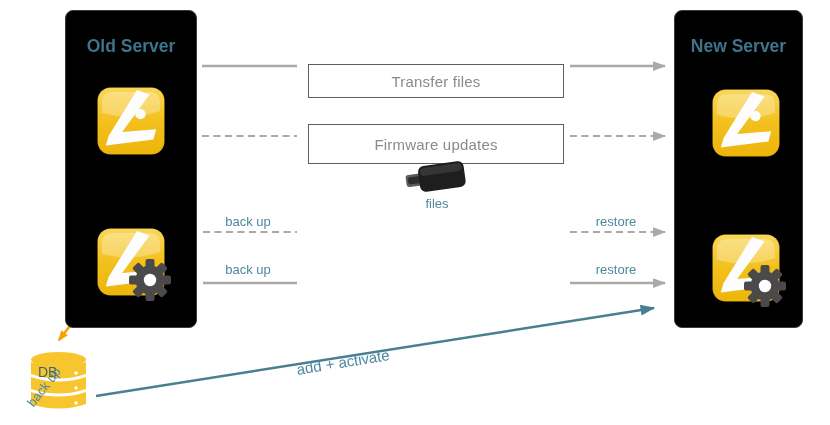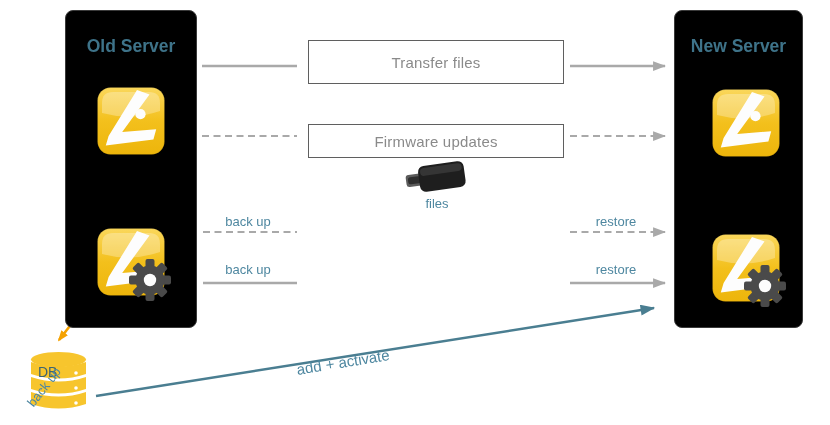--- a/index.html
+++ b/index.html
@@ -178,24 +178,24 @@
           </g>
         <g transform="rotate(315 22 22)">
             <rect class="gear-tooth" x="17.5" y="1" width="9" height="10" rx="2"></rect>
           </g>
         <circle class="gear-body" cx="22" cy="22" r="14.5"></circle>
         <circle cx="22" cy="22" r="6.2" fill="#FDFDFD"></circle>
       </g>
     </svg>
   </div>
 
-  <div class="step-box" style="left:308px;top:40px;width:256px;height:44px">
+  <div class="step-box" style="left:308px;top:64px;width:256px;height:34px">
     <span>Transfer files</span>
   </div>
-  <div class="step-box" style="left:308px;top:124px;width:256px;height:34px">
+  <div class="step-box" style="left:308px;top:124px;width:256px;height:40px">
     <span>Firmware updates</span>
   </div>
 
   <div class="usb">
     <svg viewBox="0 0 72 40" style="overflow:visible">
       <g transform="rotate(-8 36 20)">
         <rect x="4" y="13" width="17" height="12" rx="3" fill="#5C5C5C"></rect>
         <rect x="6" y="15.5" width="13" height="7" rx="2.5" fill="#2E2E2E"></rect>
         <rect x="17" y="6" width="46" height="26" rx="6" fill="#1E1E1E"></rect>
         <rect x="19" y="8" width="42" height="8" rx="4" fill="#3A3A3A" opacity="0.85"></rect>

